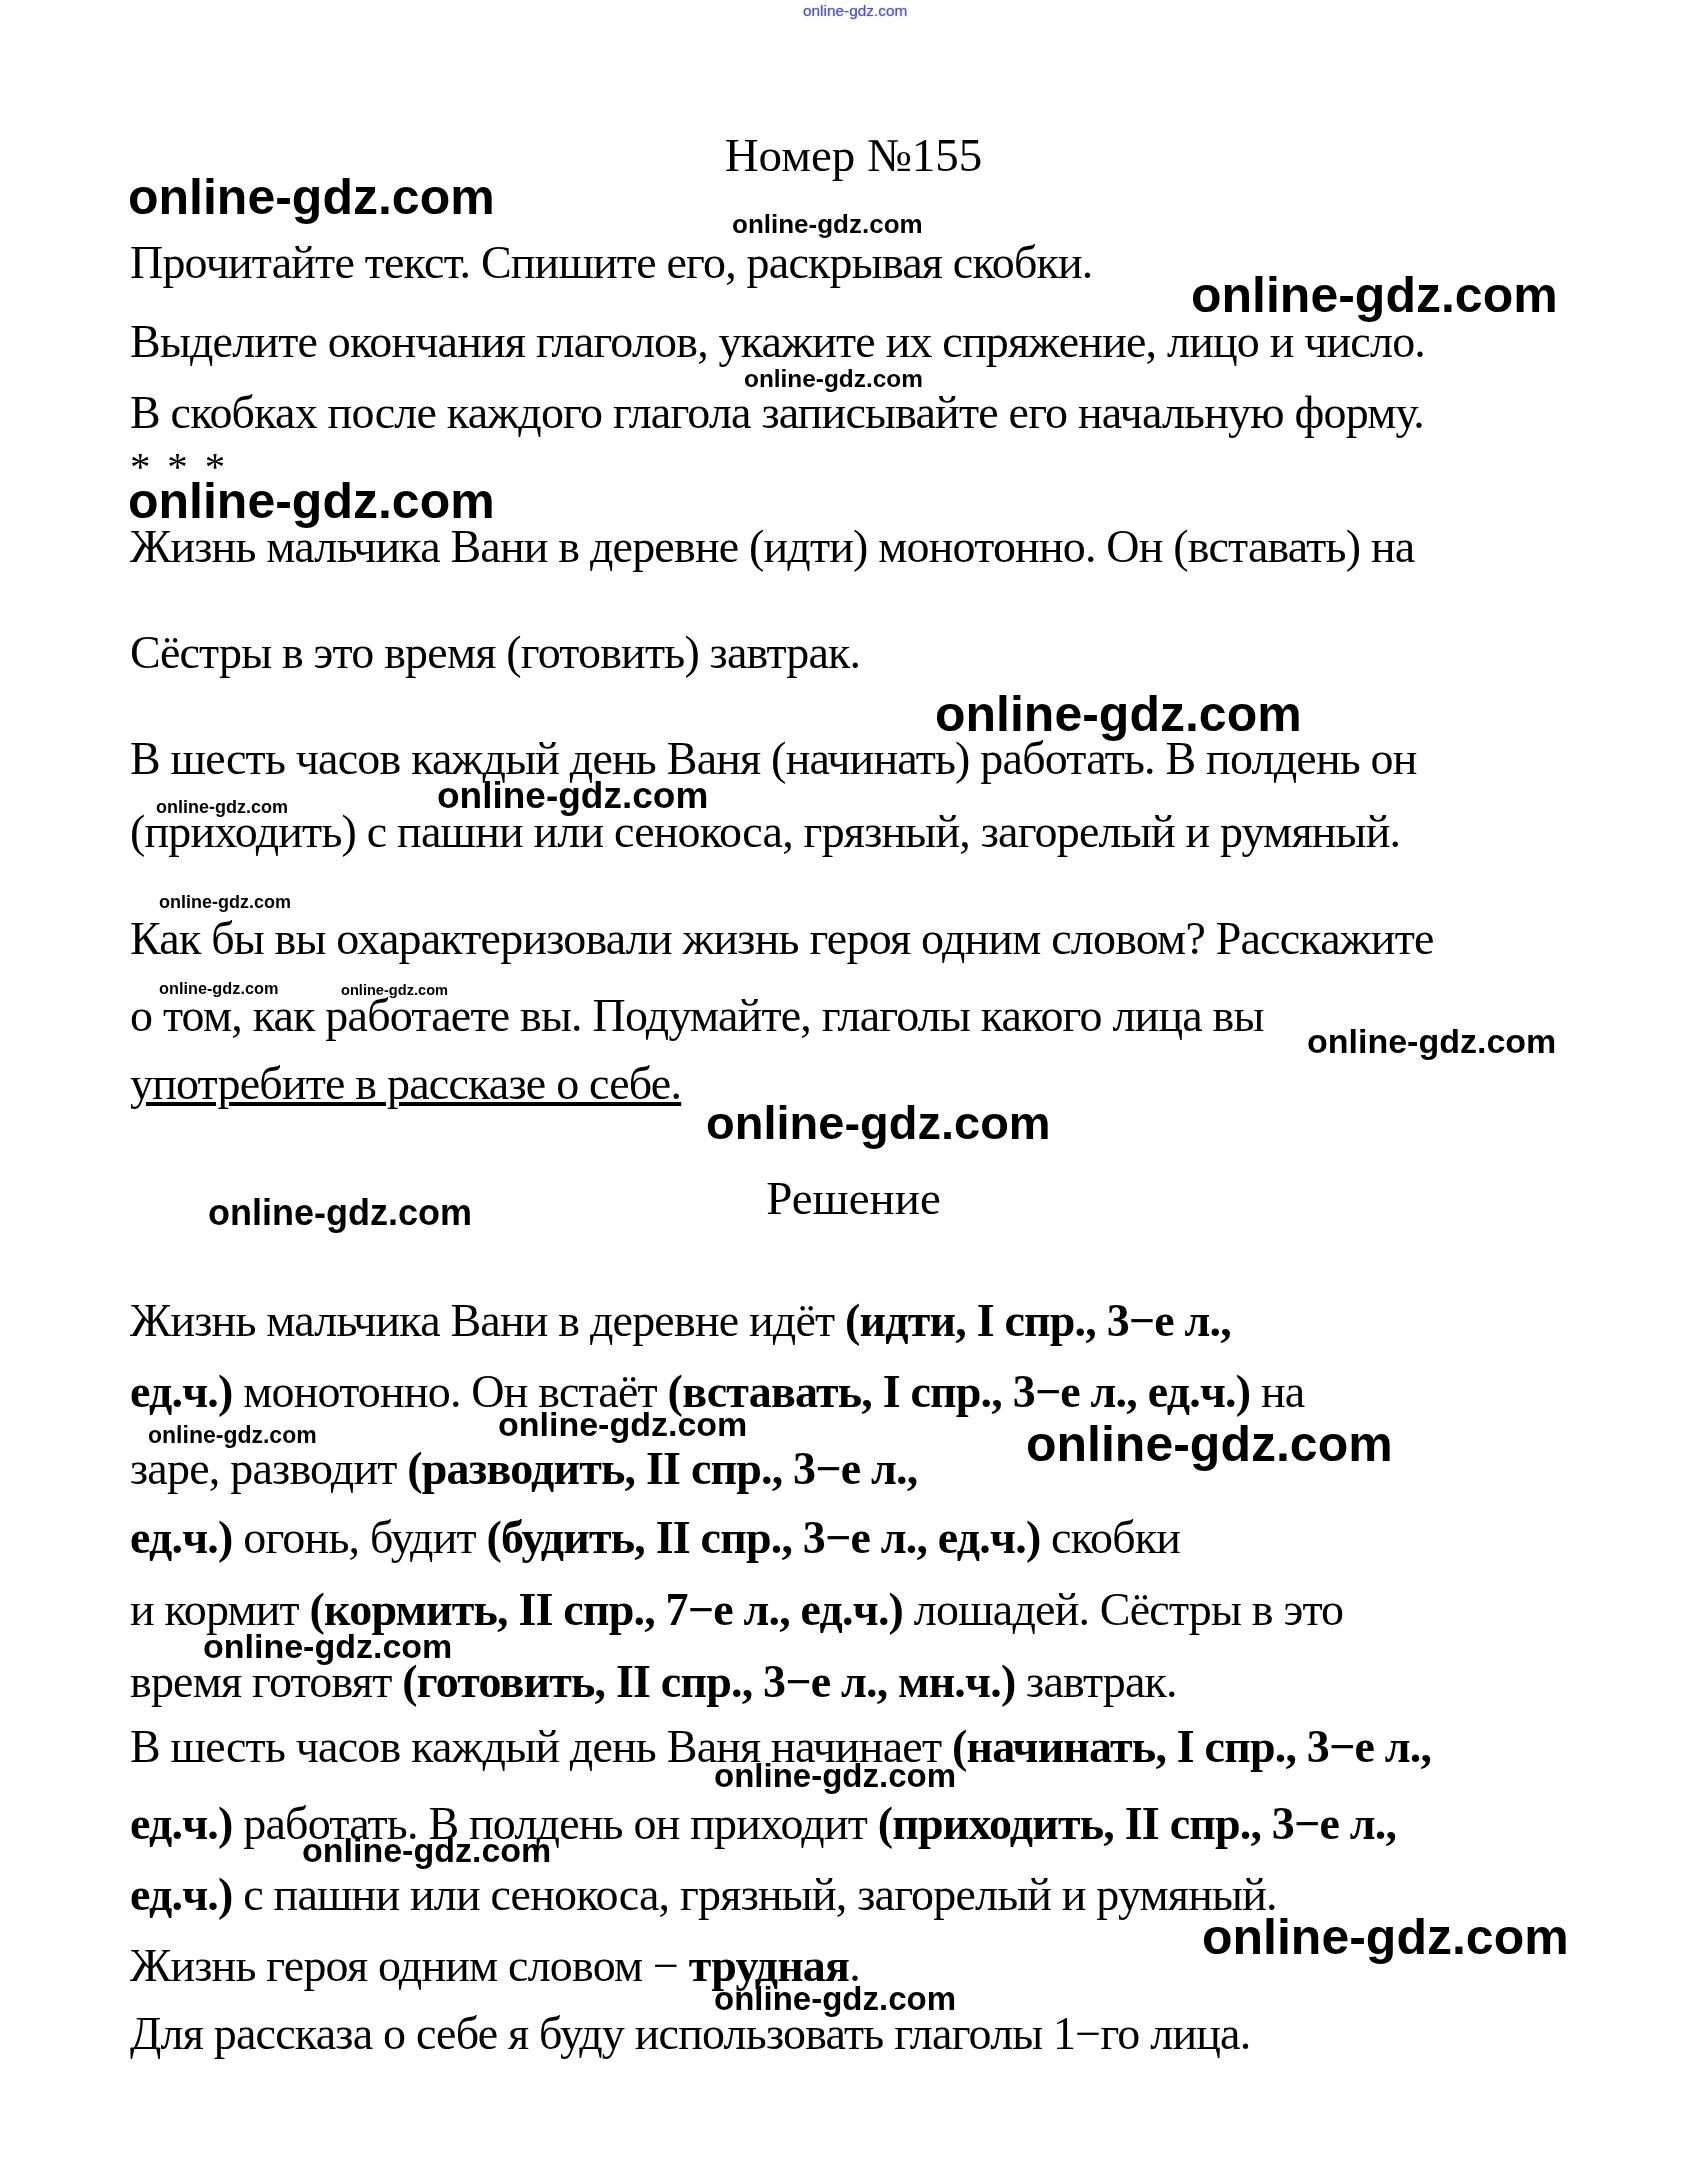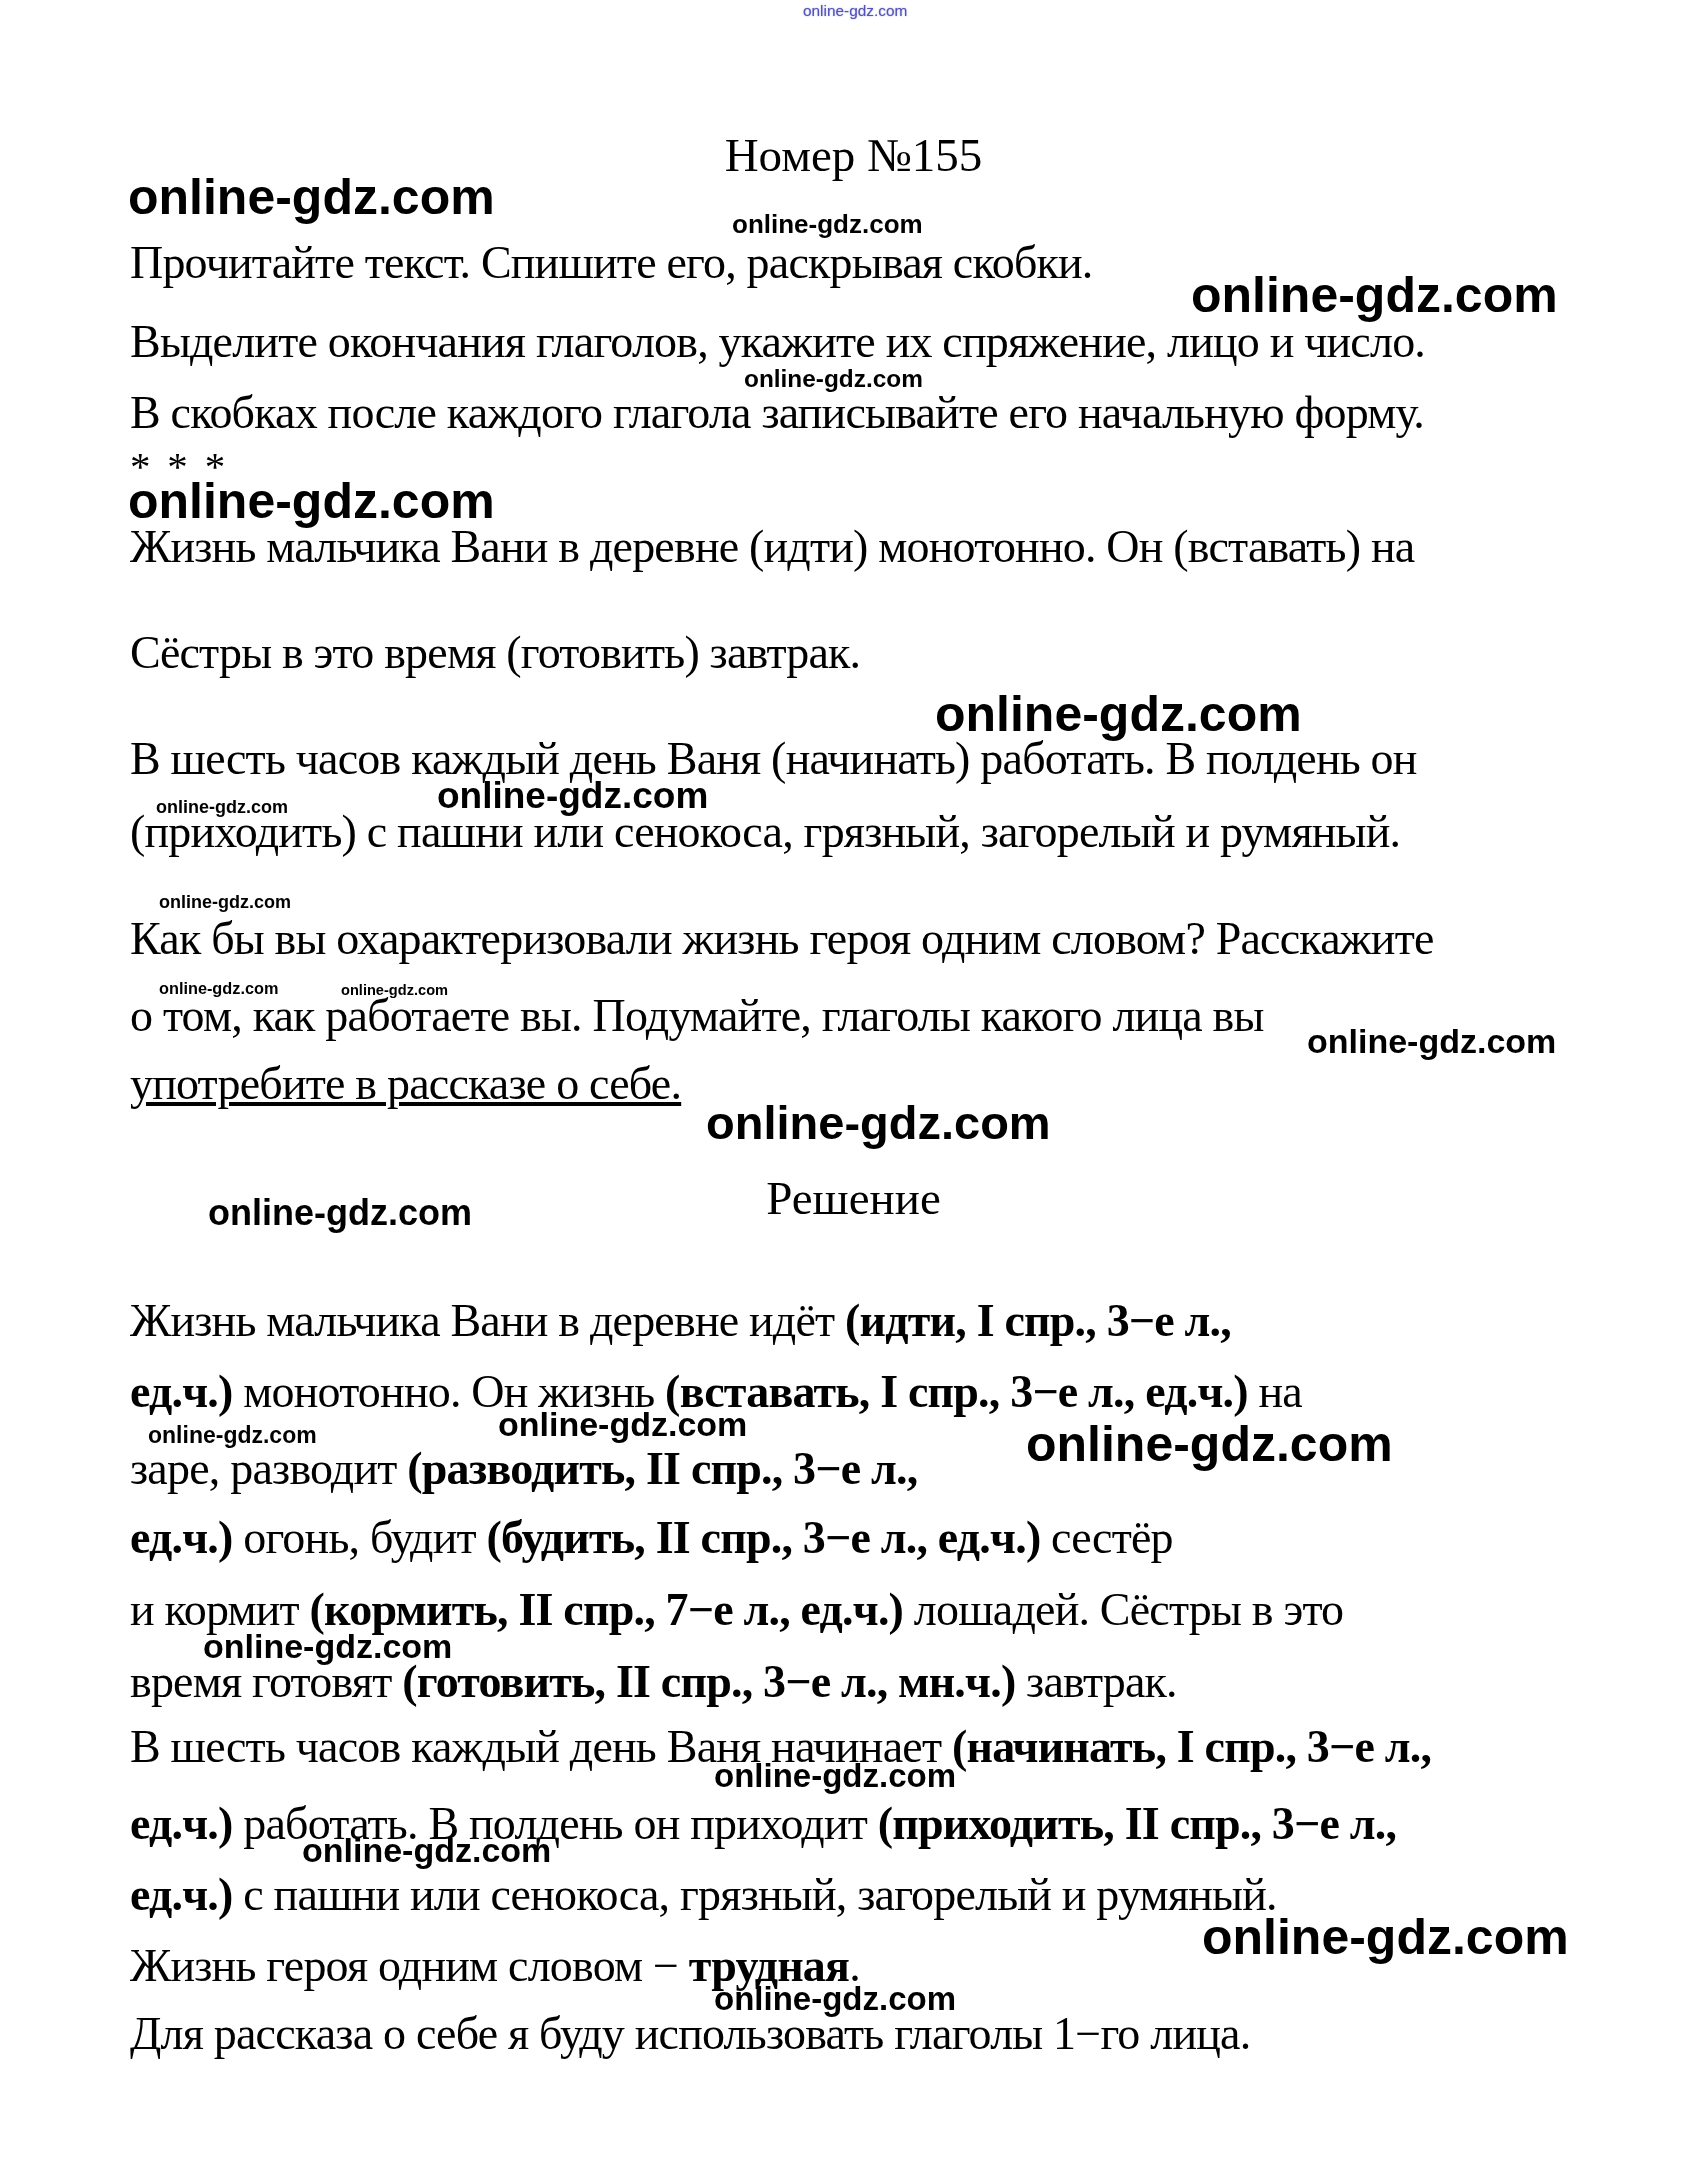--- a/index.html
+++ b/index.html
@@ -88,29 +88,29 @@
   <div class="wm" style="left:1307px; top:1024px; font-size:34px;">online-gdz.com</div>
   <div class="t-line" style="top:1061px;text-decoration:underline;">употребите в рассказе о себе.</div>
 
   <div class="wm" style="left:706px; top:1099px; font-size:47px;">online-gdz.com</div>
 
   <div class="t-center" style="top:1175px;">Решение</div>
   <div class="wm" style="left:208px; top:1195px; font-size:36px;">online-gdz.com</div>
 
   <div class="t-line" style="top:1298px;"><span>Жизнь мальчика Вани в деревне идёт </span><span class="b">(идти, I спр., 3−е л.,</span></div>
 
-  <div class="t-line" style="top:1369px;"><span class="b">ед.ч.)</span><span> монотонно. Он жизнь </span><span class="b">(вставать, I спр., 3−е л., ед.ч.)</span><span> на</span></div>
+  <div class="t-line" style="top:1369px;"><span class="b">ед.ч.)</span><span> монотонно. Он встаёт </span><span class="b">(вставать, I спр., 3−е л., ед.ч.)</span><span> на</span></div>
 
   <div class="wm" style="left:498px; top:1407px; font-size:34px;">online-gdz.com</div>
   <div class="wm" style="left:148px; top:1424px; font-size:23px;">online-gdz.com</div>
   <div class="wm" style="left:1026px; top:1419px; font-size:50px;">online-gdz.com</div>
 
   <div class="t-line" style="top:1446px;"><span>заре, разводит </span><span class="b">(разводить, II спр., 3−е л.,</span></div>
 
-  <div class="t-line" style="top:1515px;"><span class="b">ед.ч.)</span><span> огонь, будит </span><span class="b">(будить, II спр., 3−е л., ед.ч.)</span><span> сестёр</span></div>
+  <div class="t-line" style="top:1515px;"><span class="b">ед.ч.)</span><span> огонь, будит </span><span class="b">(будить, II спр., 3−е л., ед.ч.)</span><span> скобки</span></div>
 
   <div class="t-line" style="top:1587px;"><span>и кормит </span><span class="b">(кормить, II спр., 7−е л., ед.ч.)</span><span> лошадей. Сёстры в это</span></div>
 
   <div class="wm" style="left:203px; top:1629px; font-size:34px;">online-gdz.com</div>
 
   <div class="t-line" style="top:1659px;"><span>время готовят </span><span class="b">(готовить, II спр., 3−е л., мн.ч.)</span><span> завтрак.</span></div>
 
   <div class="t-line" style="top:1724px;"><span>В шесть часов каждый день Ваня начинает </span><span class="b">(начинать, I спр., 3−е л.,</span></div>
 
   <div class="wm" style="left:714px; top:1759px; font-size:33px;">online-gdz.com</div>

